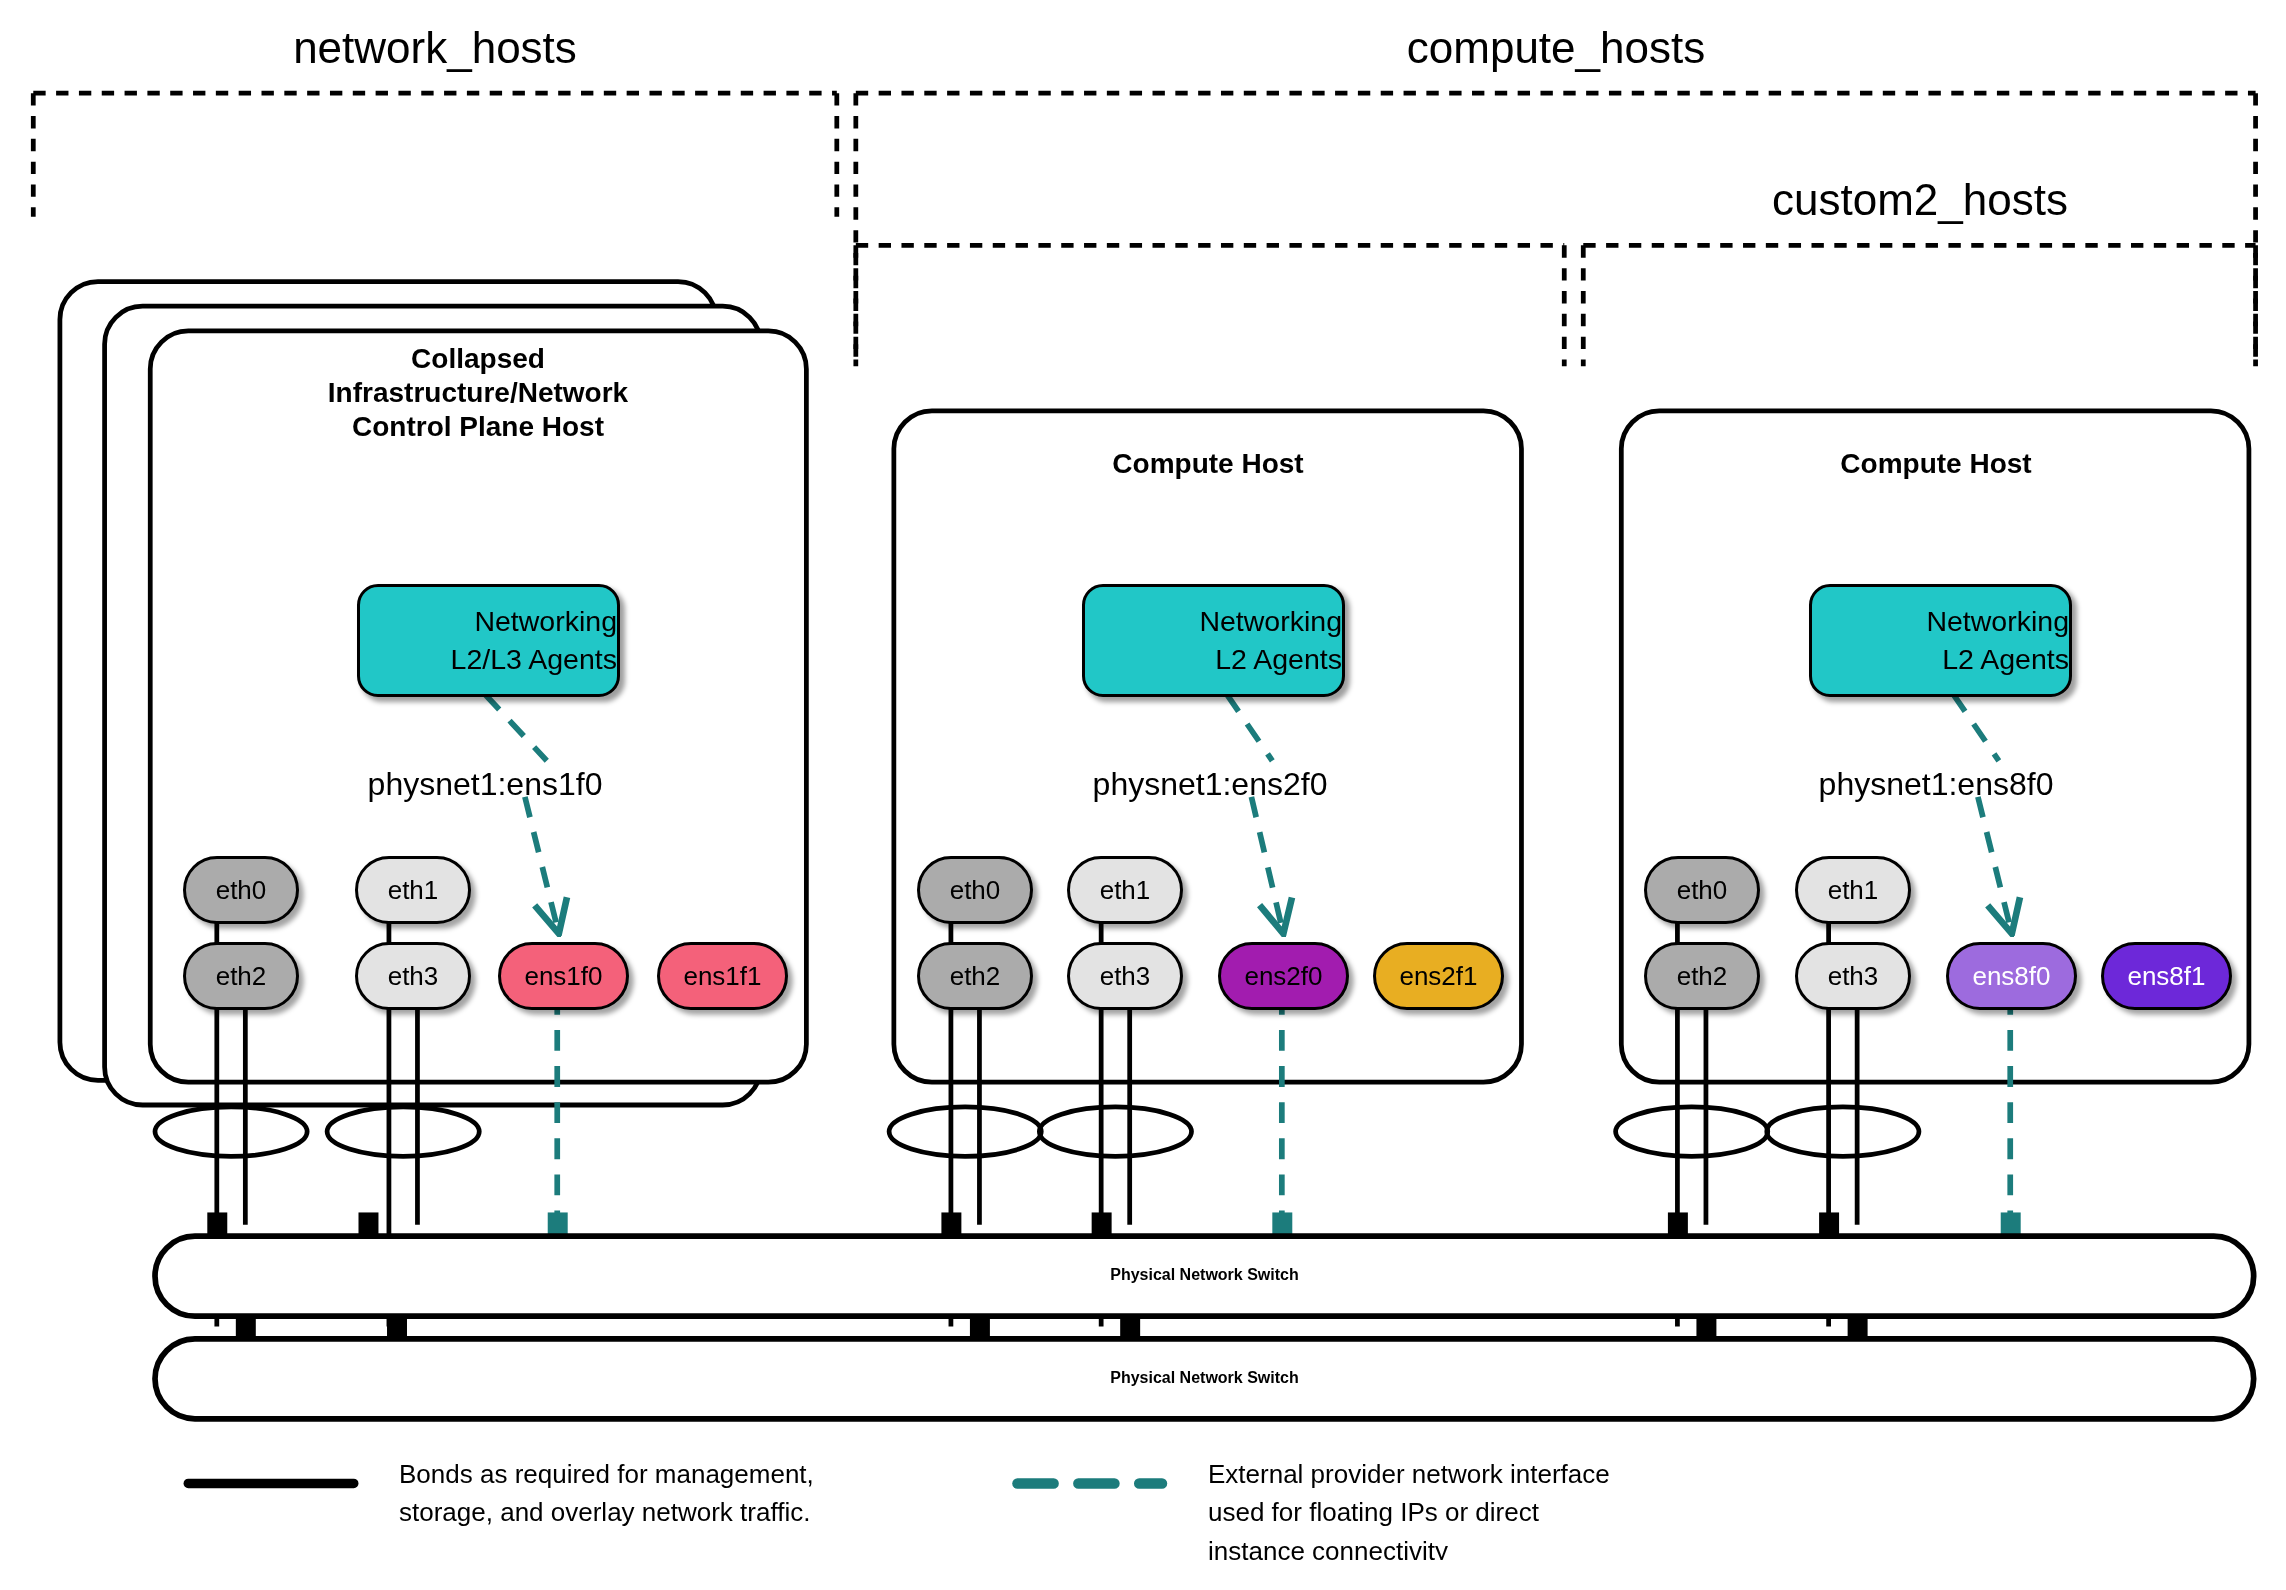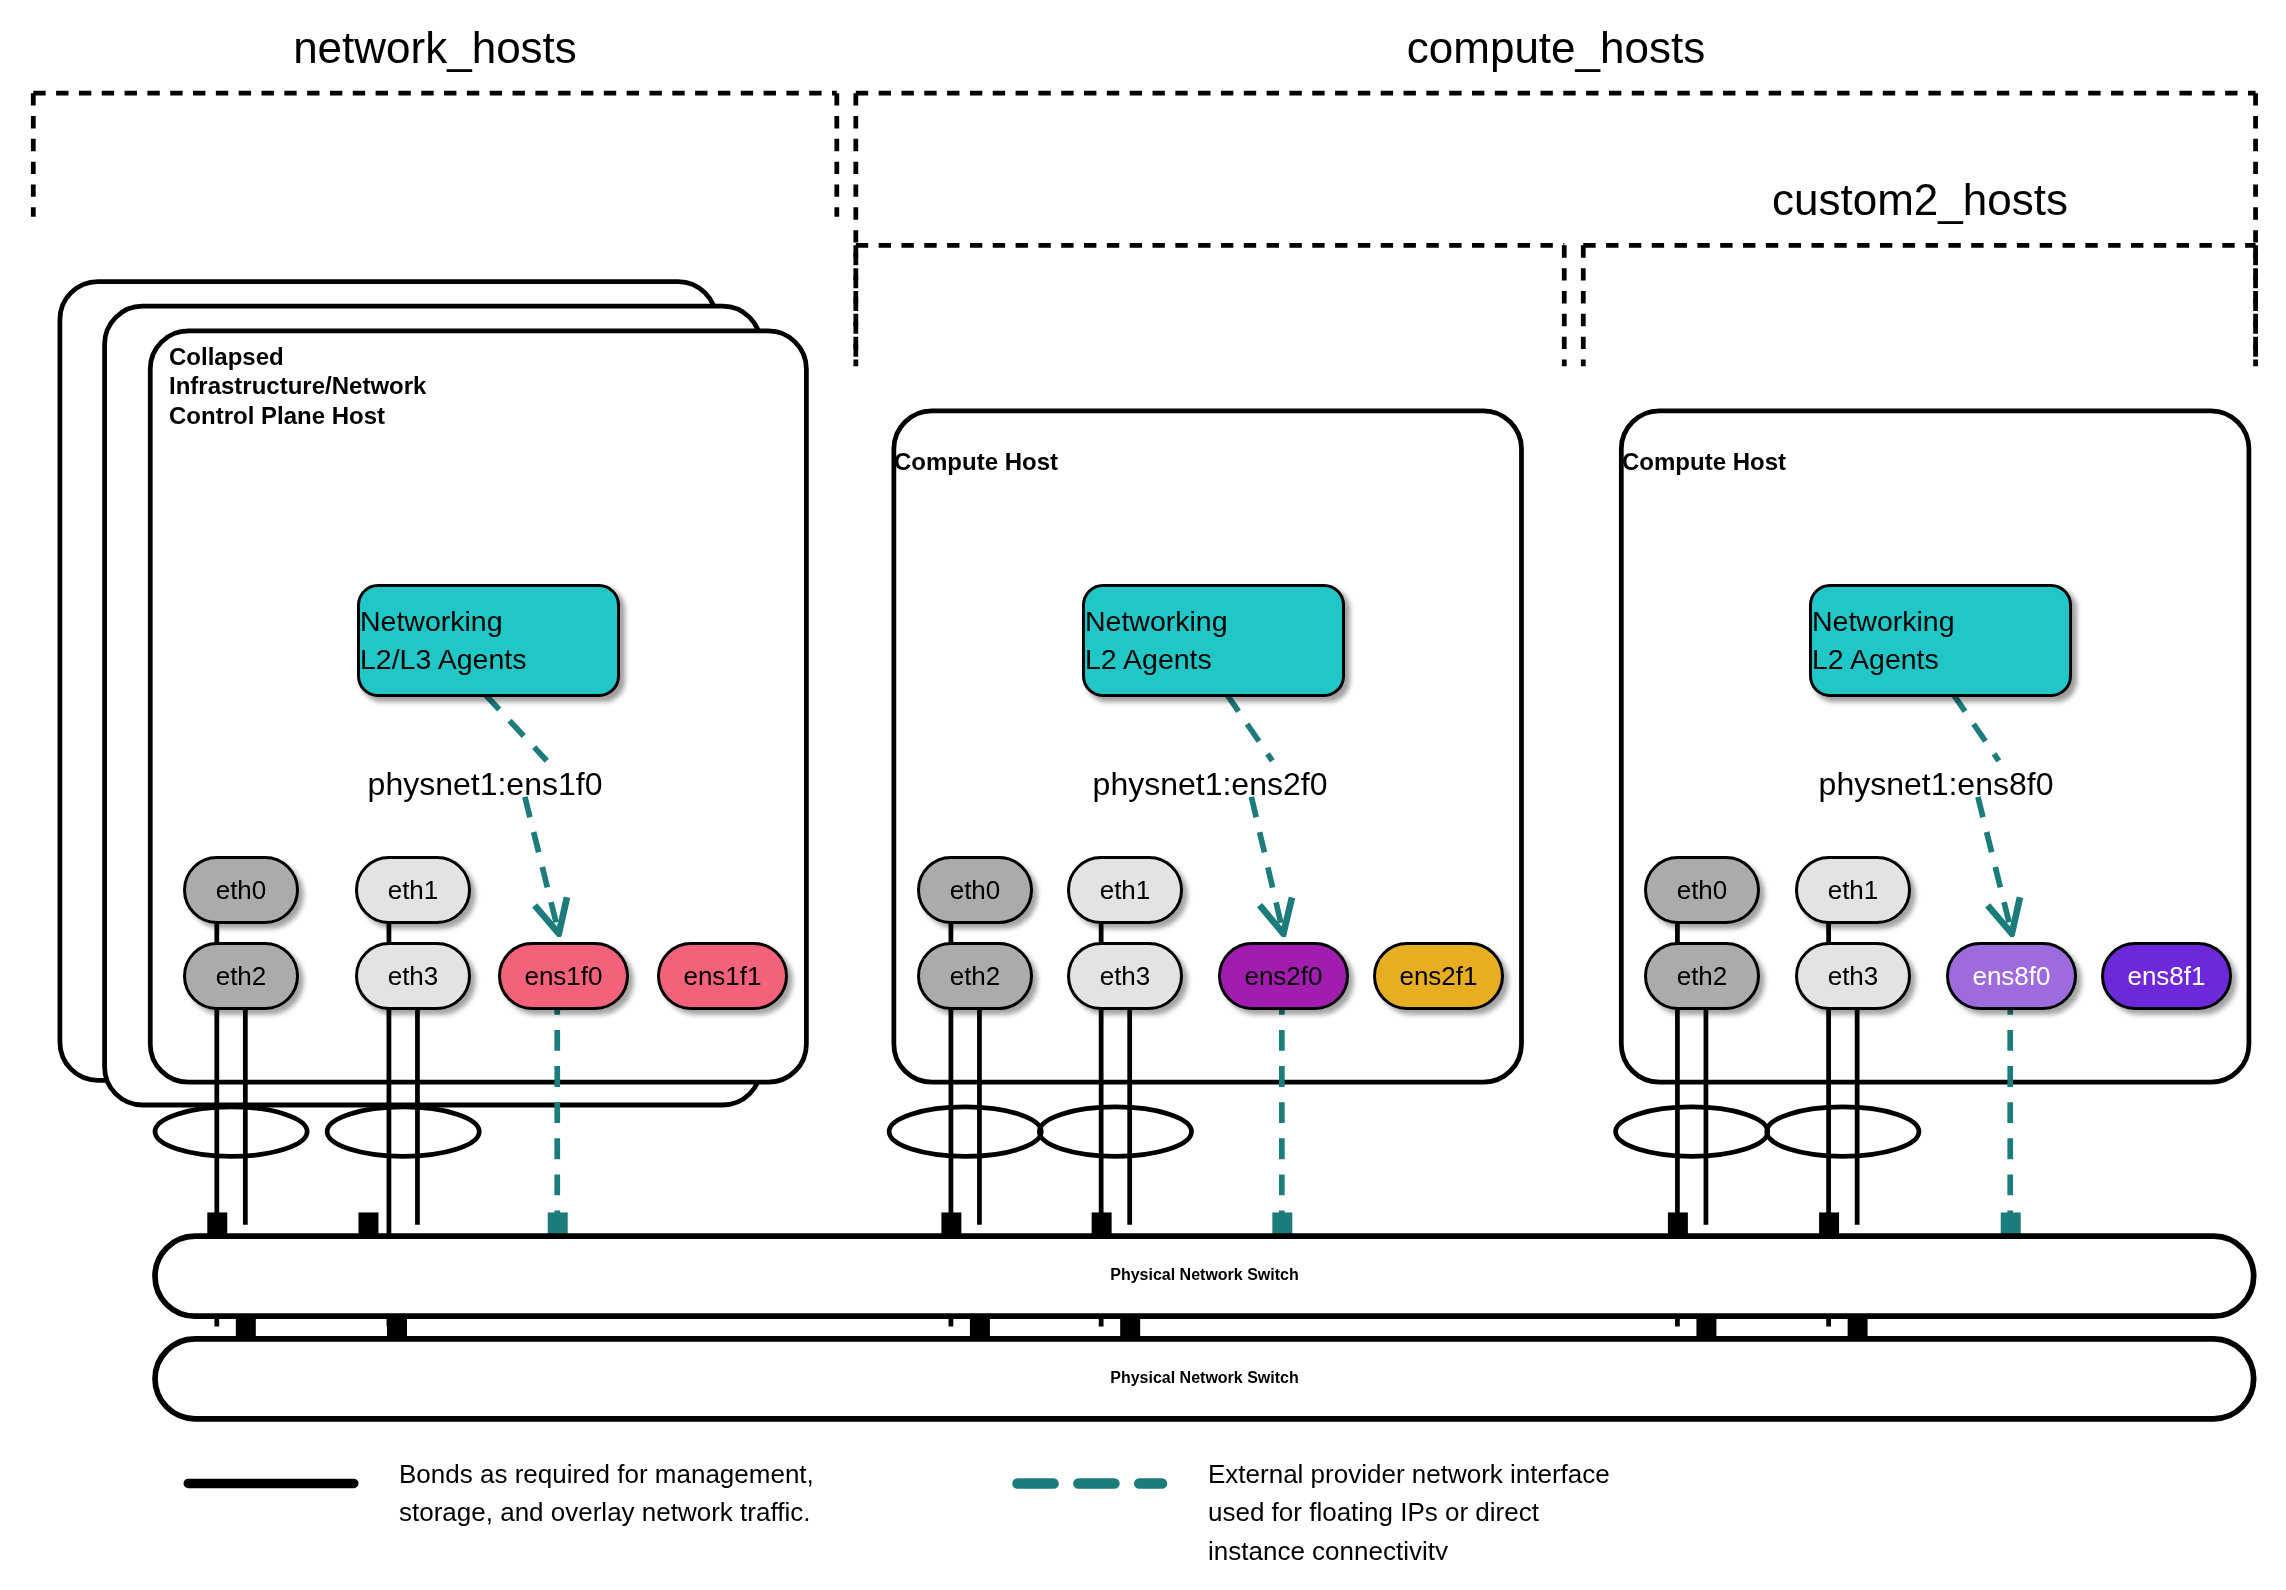--- a/index.html
+++ b/index.html
@@ -28,35 +28,35 @@
   .grp-title {
     position: absolute;
     font-size: 44px;
     font-weight: 400;
     color: #000;
     white-space: nowrap;
     text-align: center;
   }
   .host-title {
     position: absolute;
-    font-size: 24px;
+    font-size: 28px;
     font-weight: bold;
-    text-align: left;
+    text-align: center;
     line-height: 1.22;
     white-space: pre-line;
   }
   .agent-box {
     position: absolute;
     background: #21C7C7;
     border: 3.8px solid #000;
     border-radius: 21px;
     box-shadow: 4.8px 4.8px 5.7px rgba(0,0,0,0.38);
     display: flex;
     flex-direction: column;
-    align-items: flex-start;
+    align-items: flex-end;
     justify-content: center;
     font-size: 28.5px;
     line-height: 1.30;
     color: #000;
     text-align: center;
   }
   .physnet-label {
     position: absolute;
     font-size: 32px;
     white-space: nowrap;

